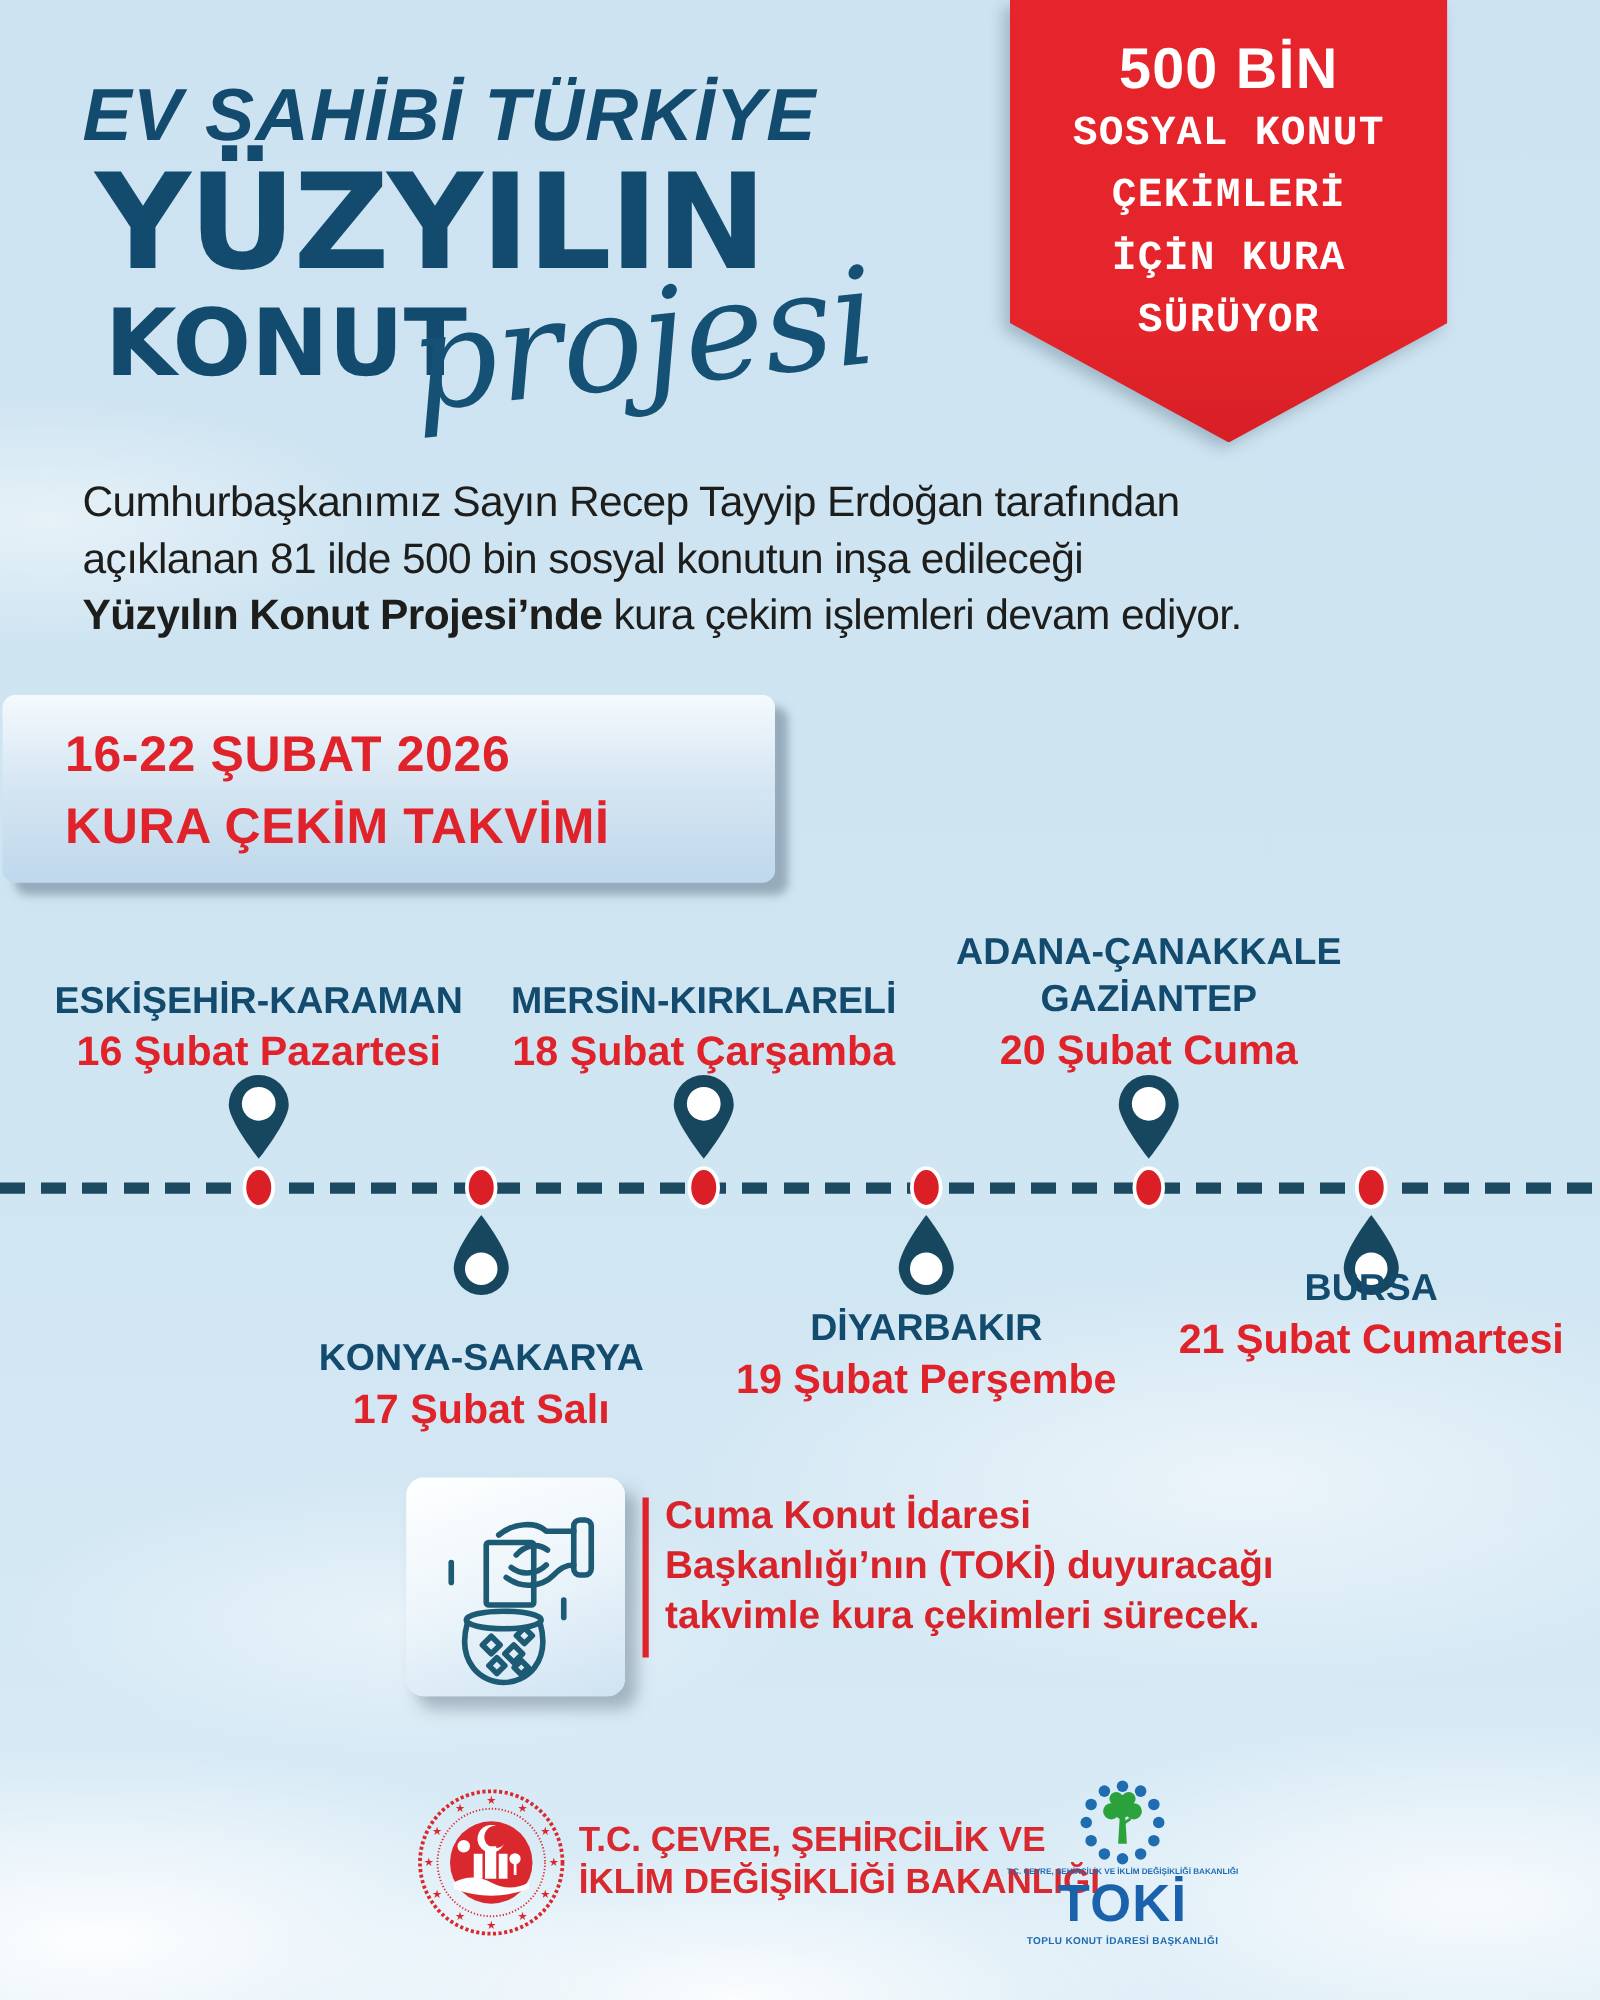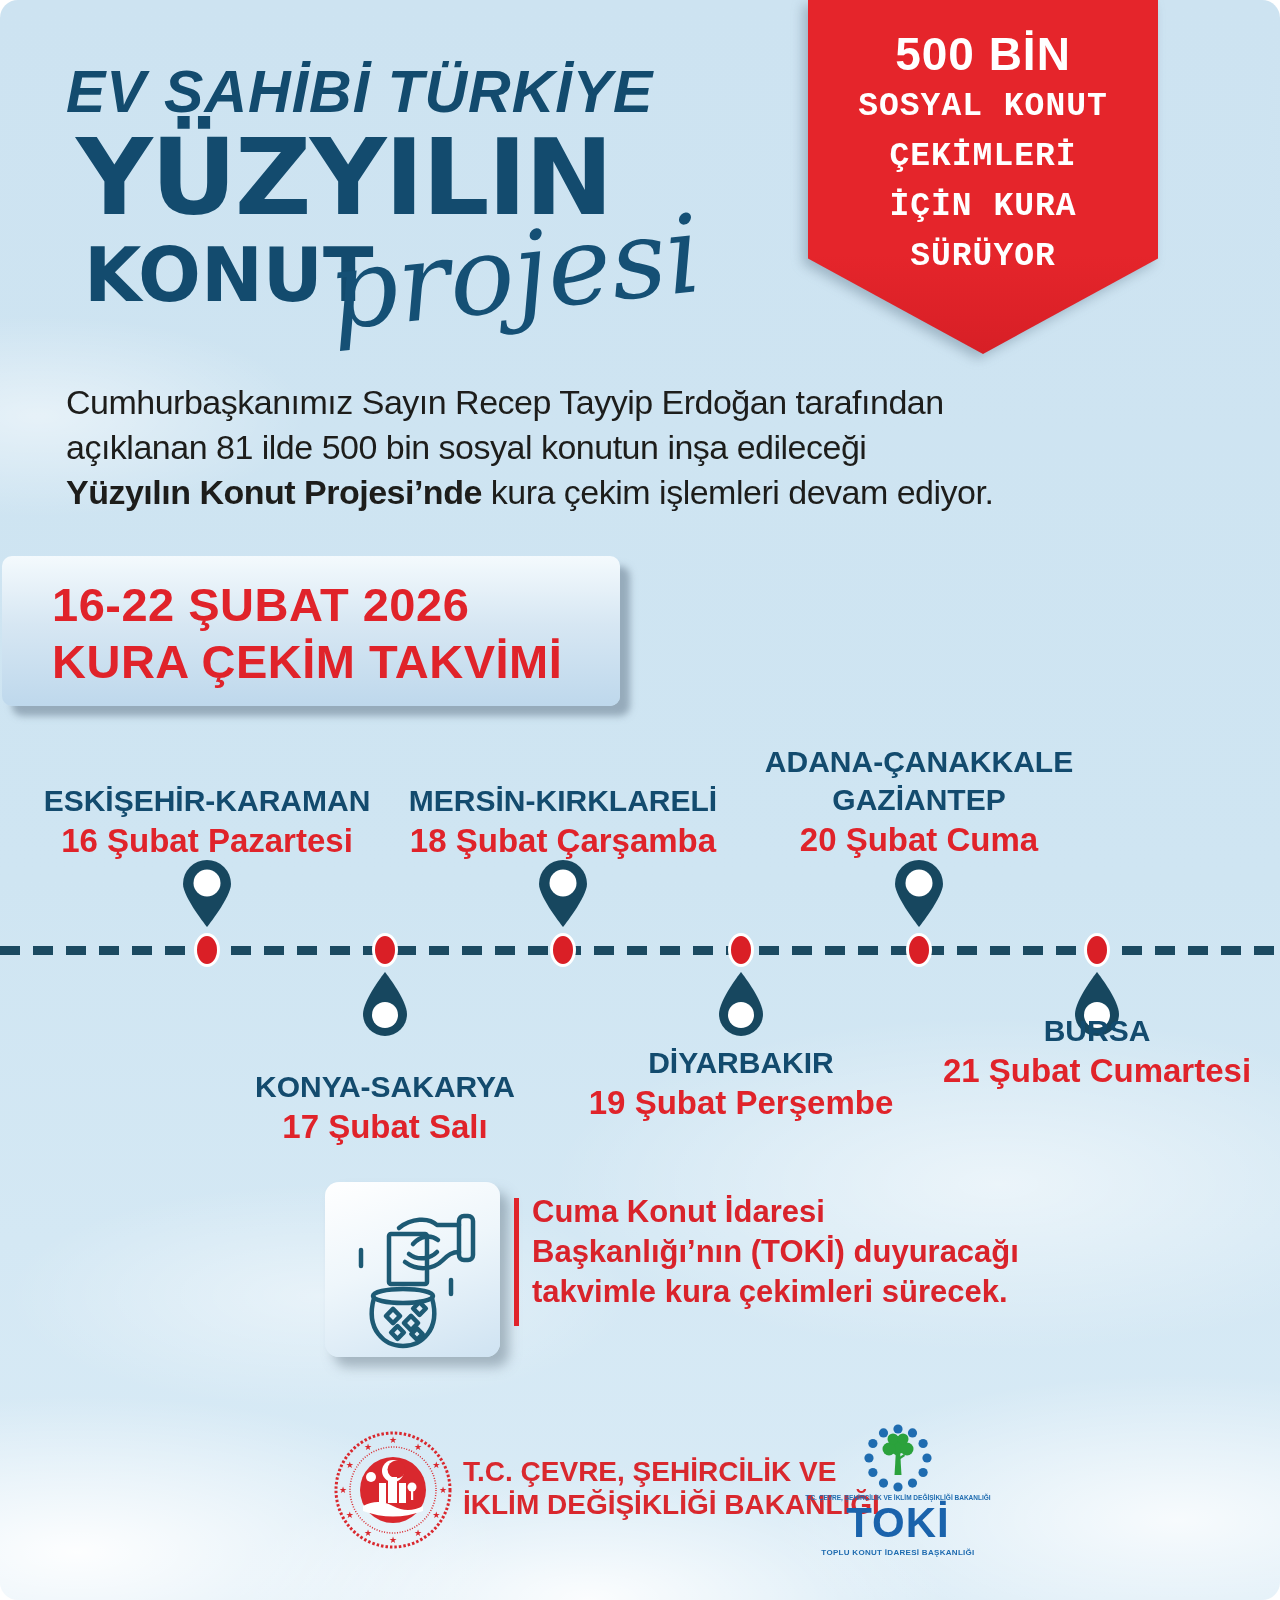--- a/index.html
+++ b/index.html
@@ -7,21 +7,20 @@
   .poster{
     position:relative; width:1280px; height:1600px; overflow:hidden;
     background:
       radial-gradient(48% 14% at 6% 97%,  rgba(255,255,255,.95), rgba(255,255,255,0) 70%),
       radial-gradient(40% 12% at 46% 100%,rgba(255,255,255,.90), rgba(255,255,255,0) 70%),
       radial-gradient(45% 13% at 92% 95%, rgba(255,255,255,.80), rgba(255,255,255,0) 70%),
       radial-gradient(50% 15% at 78% 74%, rgba(255,255,255,.55), rgba(255,255,255,0) 70%),
       radial-gradient(35% 10% at 25% 81%, rgba(255,255,255,.45), rgba(255,255,255,0) 70%),
       radial-gradient(30% 9%  at 3% 26%,  rgba(255,255,255,.50), rgba(255,255,255,0) 70%),
       linear-gradient(180deg,#cde3f1 0%, #cfe5f2 55%, #d9ebf6 100%);
-    border-radius: 18px;
   }
   .abs{position:absolute;}
 
   
   .t1{left:66px; top:58px; font-size:59px; font-weight:bold; font-style:italic;
       color:#134b6e; letter-spacing:1px; white-space:nowrap;}
   .t2{left:76px; top:116px; font-size:106px; font-weight:bold; color:#134b6e;
       font-family:"DejaVu Sans", sans-serif; letter-spacing:-2px; white-space:nowrap;}
   .t3{left:84px; top:232px; font-size:74px; font-weight:bold; color:#134b6e;
       font-family:"DejaVu Sans", sans-serif; letter-spacing:0px; white-space:nowrap;}
@@ -40,21 +39,21 @@
   
   .intro{left:66px; top:380px; font-size:34px; line-height:45px; color:#1d1d1b;
       letter-spacing:-0.5px; white-space:nowrap;}
   .intro b{font-weight:bold;}
 
   
   .calbox{left:2px; top:556px; width:618px; height:150px; border-radius:10px;
       background:linear-gradient(180deg,#f4fafd 0%,#d7e7f3 45%,#bed8ec 100%);
       box-shadow:10px 10px 7px rgba(104,124,142,.55);
       padding:20px 0 0 50px; box-sizing:border-box;}
-  .calbox div{font-size:47px; font-weight:bold; color:#e0232a; line-height:57px;
+  .calbox div{font-size:40px; font-weight:bold; color:#e0232a; line-height:57px;
       letter-spacing:0.5px; white-space:nowrap;}
 
   
   .dashline{left:0; top:946px; width:1280px; height:9px;
       background:repeating-linear-gradient(90deg,#1b4a61 0 20px,rgba(0,0,0,0) 20px 33px);}
   .tdot{width:26px; height:34px; border-radius:50%; background:#da1f26;
       border:3px solid #fff; box-sizing:border-box; top:933px;}
   .group{transform:translateX(-50%); text-align:center; white-space:nowrap;}
   .city{font-size:30px; font-weight:bold; color:#134b6e; line-height:38px; letter-spacing:0px;}
   .date{font-size:33px; font-weight:bold; color:#e0232a; line-height:42px;}

